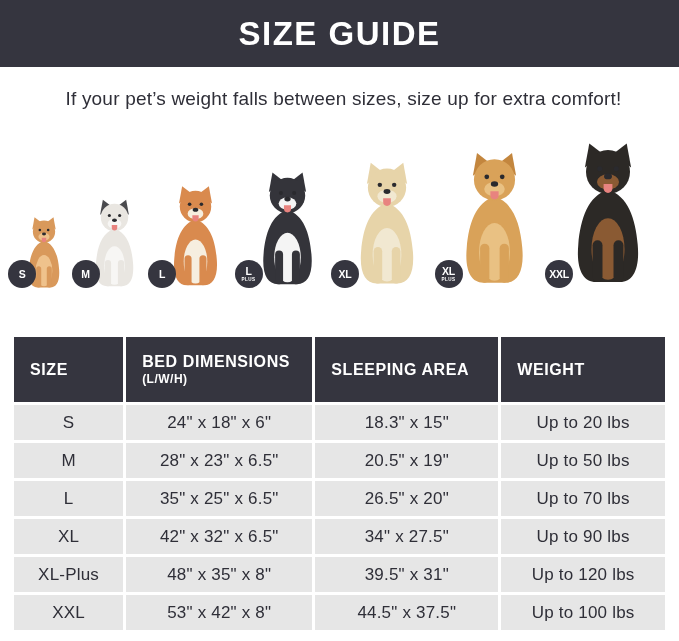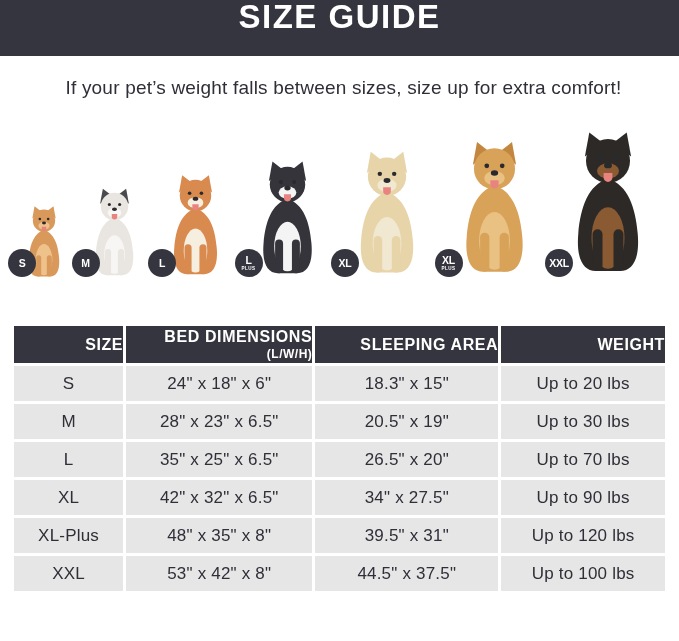--- a/index.html
+++ b/index.html
@@ -4,22 +4,22 @@
 <style>
   * { box-sizing: border-box; }
   html, body { margin: 0; padding: 0; }
   body {
     width: 679px; height: 641px; overflow: hidden;
     background: #fff;
     font-family: "Liberation Sans", sans-serif;
   }
   
   .header-bar {
-    height: 56px; background: var(--header-bg, #35353F);
-    display: flex; justify-content: center;
+    height: 67px; background: var(--header-bg, #35353F);
+    display: flex; align-items: center; justify-content: center;
   }
   .page-title {
     color: var(--title-color, #fff); font-size: 33px; font-weight: 700;
     letter-spacing: 1.5px; line-height: 1;
   }
   
   .subtitle {
     margin-top: 21px; text-align: center;
     font-size: 19px; color: var(--text-dark, #2F2F38); letter-spacing: 0.2px; padding-left: 8px;
   }
@@ -45,21 +45,21 @@
   }
   .size-badge .badge-sublabel:empty { display: none; }
   
   table.size-table {
     width: 657px; margin: 41px auto 0;
     border-collapse: separate; border-spacing: 3px;
   }
   .size-table th {
     background: var(--table-header-bg, #35353F); color: #fff;
     font-size: 16px; font-weight: 700; letter-spacing: 0.6px;
-    height: 37px; text-align: right; vertical-align: middle; padding: 0; margin-top: 16px;
+    height: 37px; text-align: left; vertical-align: middle; padding: 16px; margin-top: 16px;
   }
   .size-table th .subhead {
     font-size: 12px; font-weight: 700; letter-spacing: 0.5px; margin-top: 1px;
   }
   .size-table td {
     background: var(--row-bg, #E6E6E6); color: var(--text-dark, #2F2F38);
     font-size: 17px; letter-spacing: 0.2px;
     height: 35px; text-align: center; vertical-align: middle; padding: 0;
   }
   .col-size { width: 17%; } .col-bed { width: 29%; }
@@ -179,21 +179,21 @@
     <tr>
       <td>S</td>
       <td>24" x 18" x 6"</td>
       <td>18.3" x 15"</td>
       <td>Up to 20 lbs</td>
     </tr>
     <tr>
       <td>M</td>
       <td>28" x 23" x 6.5"</td>
       <td>20.5" x 19"</td>
-      <td>Up to 30 lbs</td>
+      <td>Up to 50 lbs</td>
     </tr>
     <tr>
       <td>L</td>
       <td>35" x 25" x 6.5"</td>
       <td>26.5" x 20"</td>
       <td>Up to 70 lbs</td>
     </tr>
     <tr>
       <td>XL</td>
       <td>42" x 32" x 6.5"</td>

